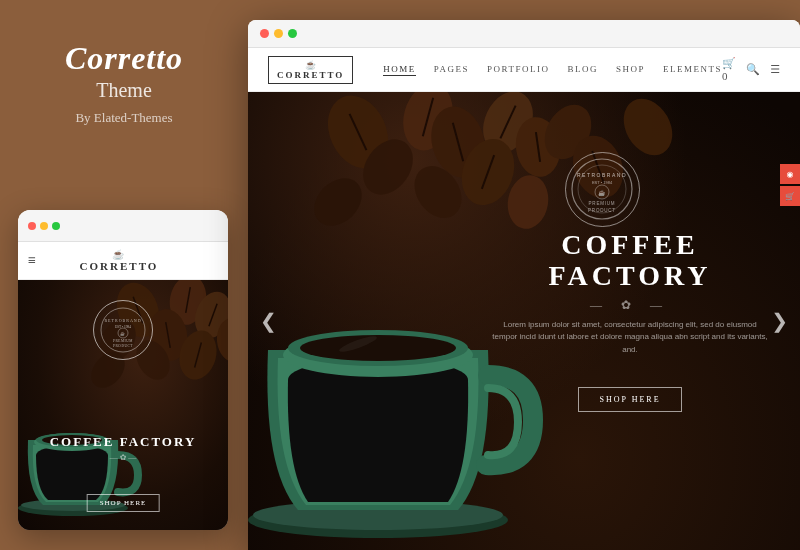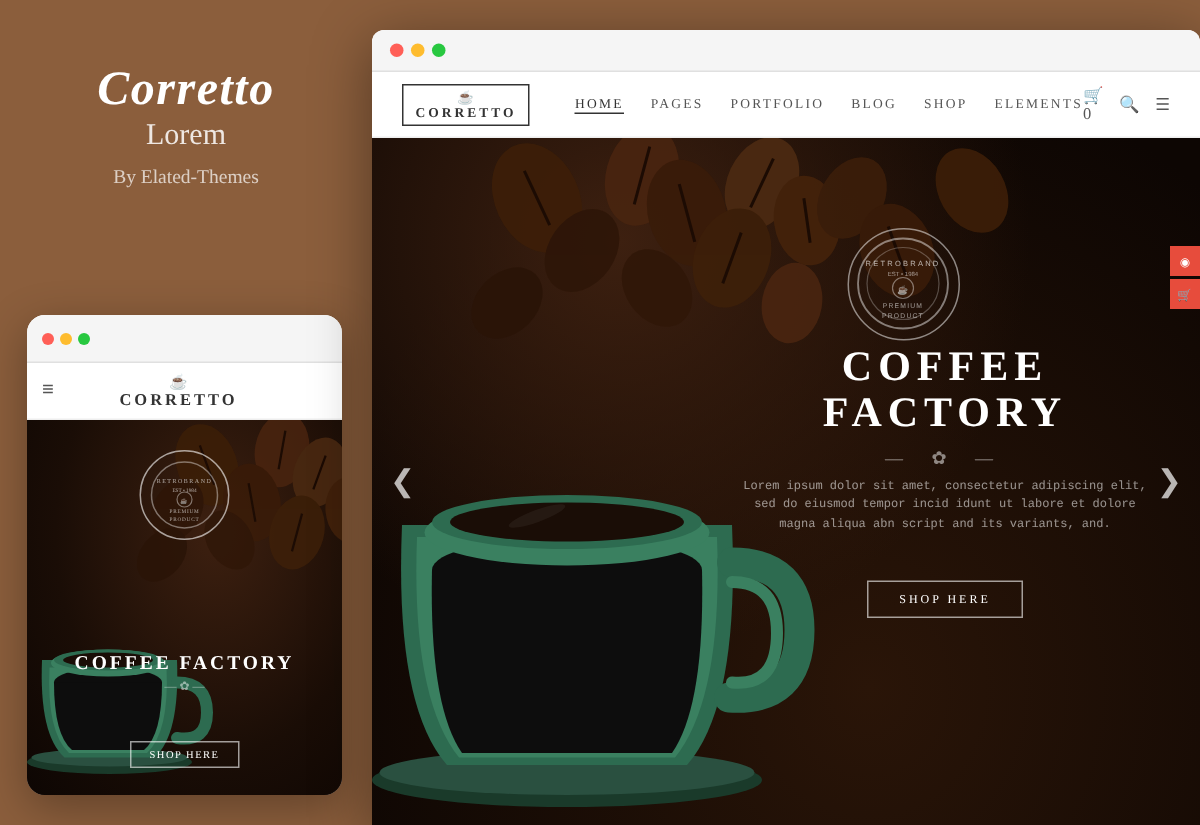--- a/index.html
+++ b/index.html
@@ -360,21 +360,21 @@
       font-size: 12px;
       margin: 6px 0;
       letter-spacing: 8px;
     }
 
     .hero-description {
       color: rgba(255,255,255,0.55);
       font-size: 8px;
       line-height: 1.6;
       margin-bottom: 30px;
-      font-family: Liberation Mono, monospace;
+      font-family: Liberation Sans, sans-serif;
     }
 
     .hero-shop-btn {
       display: inline-block;
       border: 1px solid rgba(255,255,255,0.6);
       color: #fff;
       font-size: 8px;
       padding: 7px 20px;
       text-transform: uppercase;
       letter-spacing: 2px;
@@ -428,21 +428,21 @@
       width: 300px;
       height: 180px;
       opacity: 0.85;
     }
   </style>
 </head>
 <body>
 
 <div class="left-panel">
   <div class="theme-title">Corretto</div>
-  <div class="theme-subtitle">Lorem</div>
+  <div class="theme-subtitle">Theme</div>
   <div class="theme-by">By Elated-Themes</div>
 
   <div class="mobile-mockup">
 
     <div class="mobile-top-bar">
       <div class="mobile-dots">
         <div class="mobile-dot" style="background:#ff5f57"></div>
         <div class="mobile-dot" style="background:#febc2e"></div>
         <div class="mobile-dot" style="background:#28c840"></div>
       </div>

